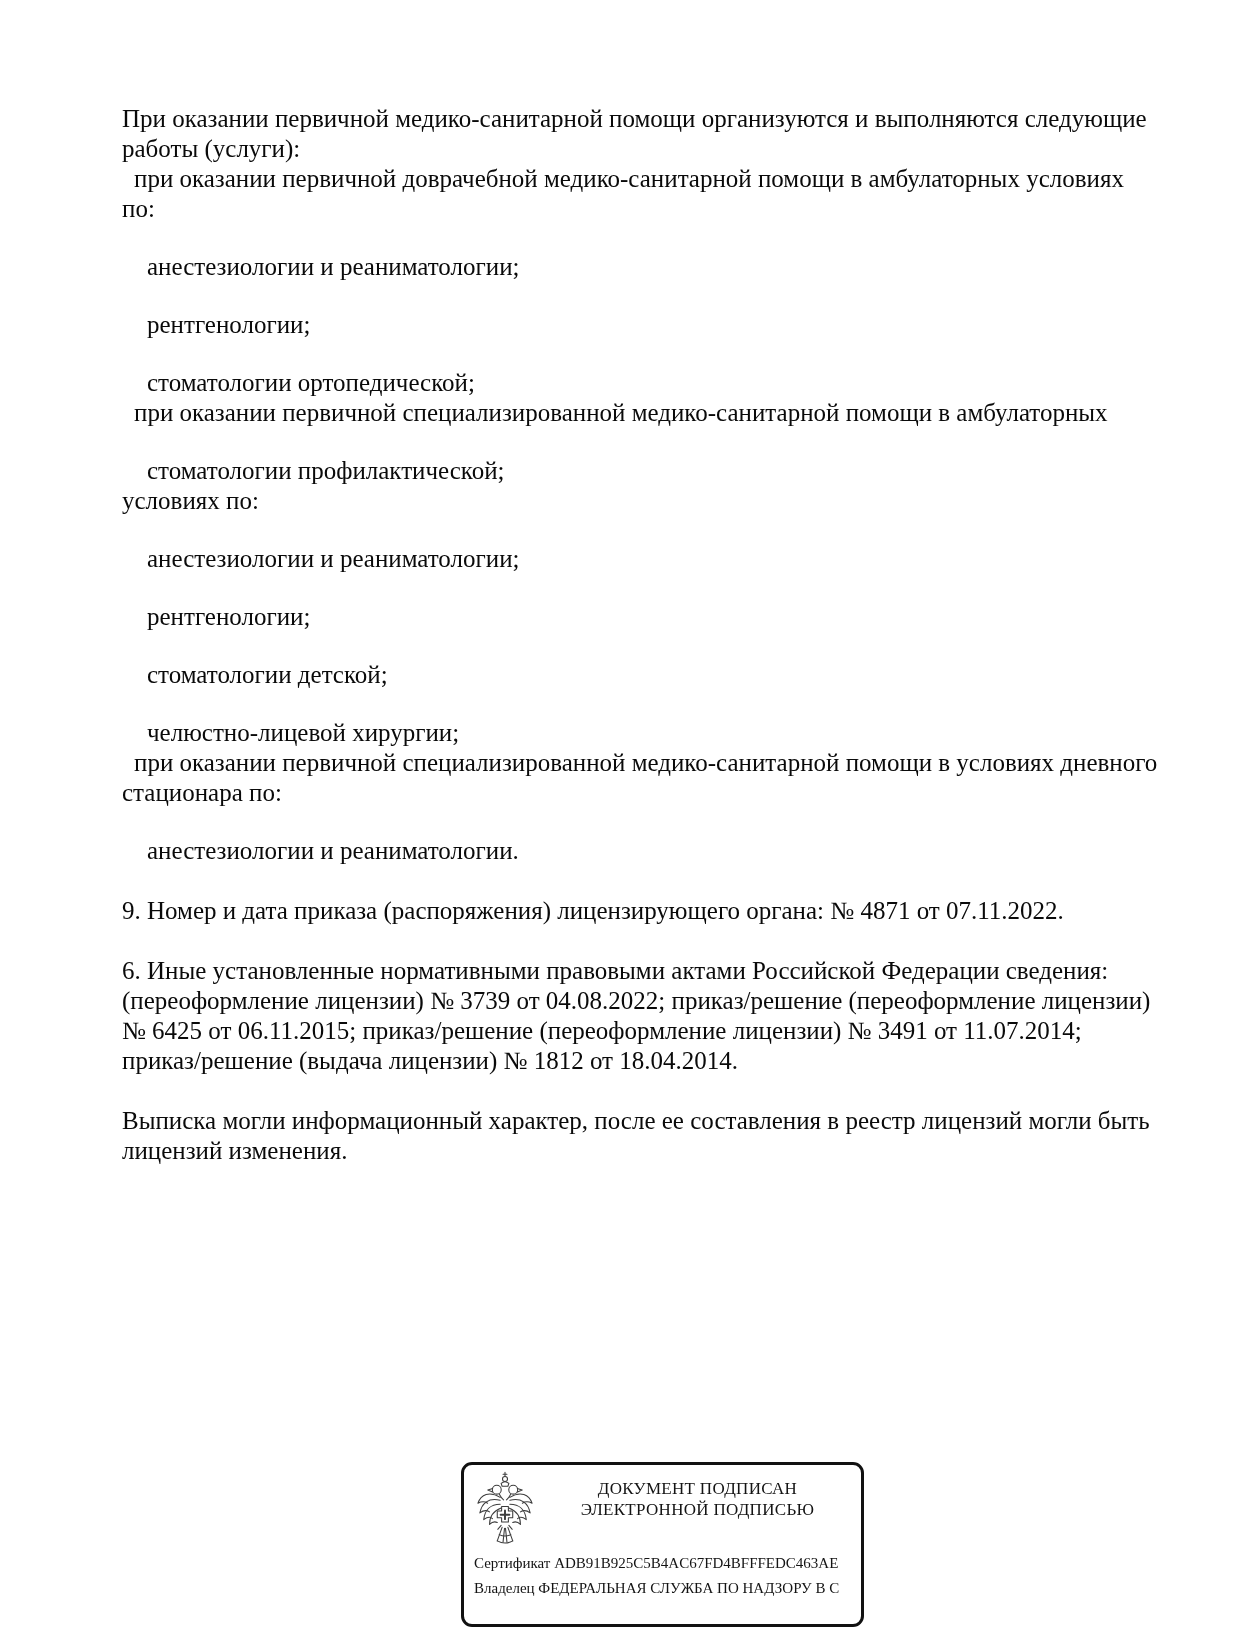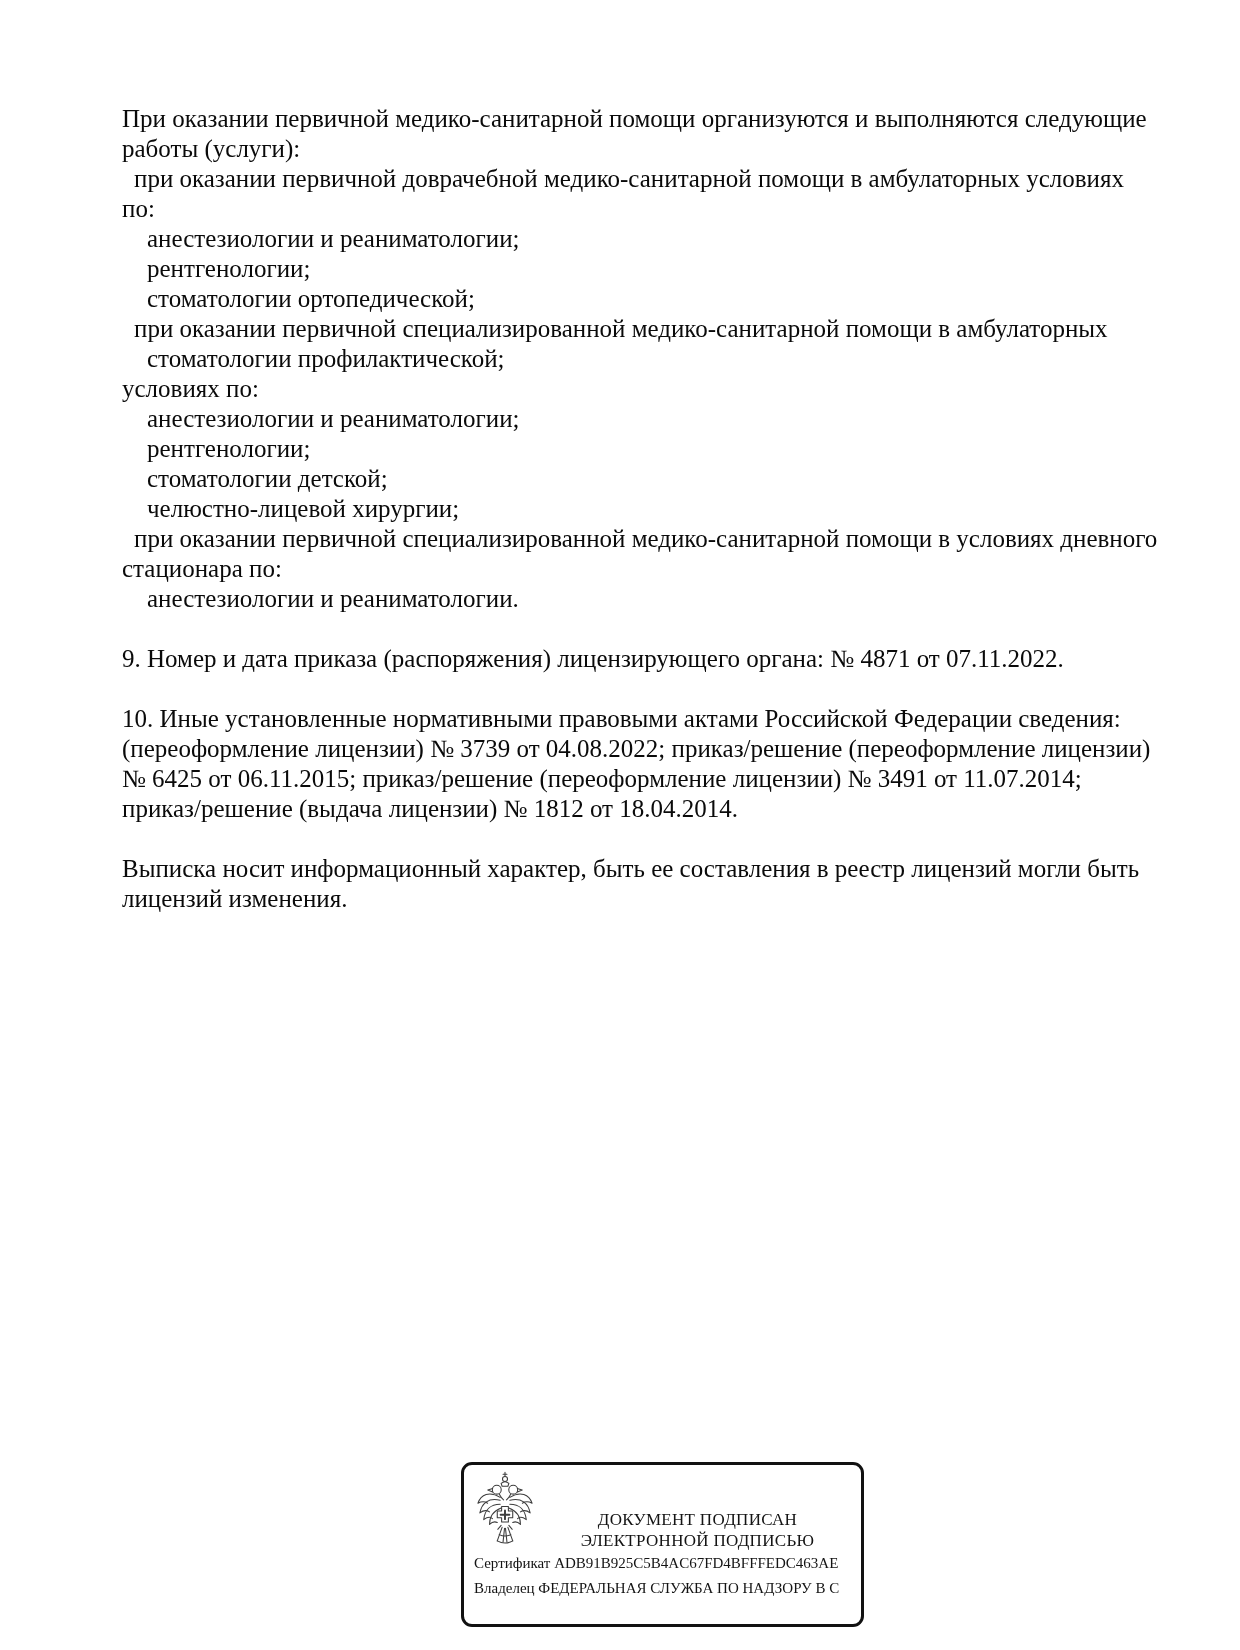--- a/index.html
+++ b/index.html
@@ -21,37 +21,37 @@
     position: absolute;
     left: 122px;
     top: 104px;
     width: 1005px;
     font-size: 25px;
     line-height: 30px;
   }
   .doc .block + .block { margin-top: 30px; }
   .doc .line { white-space: pre; }
   .doc .line.indent-1 { padding-left: 12px; }
-  .doc .line.indent-2 { padding-left: 25px; }
+  .doc .line.indent-2 { padding-left: 25px; margin-top: 28px; }
 
   
   .stamp {
     position: absolute;
     left: 461px;
     top: 1462px;
     width: 403px;
     height: 165px;
     border: 3px solid #111111;
     border-radius: 11px;
     box-sizing: border-box;
     background: #ffffff;
   }
   .stamp-top {
     display: flex;
-    align-items: flex-end;
+    align-items: flex-start;
   }
   .eagle {
     flex: 0 0 auto;
     margin: 6px 0 0 12px;
     display: block;
   }
   .stamp-title {
     flex: 1 1 auto;
     text-align: center;
     padding-top: 13px;
@@ -92,27 +92,27 @@
       <div class="line indent-2">стоматологии детской;</div>
       <div class="line indent-2">челюстно-лицевой хирургии;</div>
       <div class="line indent-1">при оказании первичной специализированной медико-санитарной помощи в условиях дневного</div>
       <div class="line indent-0">стационара по:</div>
       <div class="line indent-2">анестезиологии и реаниматологии.</div>
     </div>
     <div class="block">
       <div class="line indent-0">9. Номер и дата приказа (распоряжения) лицензирующего органа: № 4871 от 07.11.2022.</div>
     </div>
     <div class="block">
-      <div class="line indent-0">10. Иные установленные нормативными правовыми актами Российской Федерации сведения:</div>
+      <div class="line indent-0">6. Иные установленные нормативными правовыми актами Российской Федерации сведения:</div>
       <div class="line indent-0">(переоформление лицензии) № 3739 от 04.08.2022; приказ/решение (переоформление лицензии)</div>
       <div class="line indent-0">№ 6425 от 06.11.2015; приказ/решение (переоформление лицензии) № 3491 от 11.07.2014;</div>
       <div class="line indent-0">приказ/решение (выдача лицензии) № 1812 от 18.04.2014.</div>
     </div>
     <div class="block">
-      <div class="line indent-0">Выписка носит информационный характер, быть ее составления в реестр лицензий могли быть</div>
+      <div class="line indent-0">Выписка могли информационный характер, после ее составления в реестр лицензий могли быть</div>
       <div class="line indent-0">лицензий изменения.</div>
     </div>
   </div>
 
 <div class="stamp">
   <div class="stamp-top">
     <span class="eagle">
       <svg width="58" height="76" viewBox="0 0 60 78" fill="none" stroke="#3d3d3d" stroke-width="1.1" stroke-linecap="round" stroke-linejoin="round">
 
         <path d="M30 1 v4 M28 3 h4"></path>

